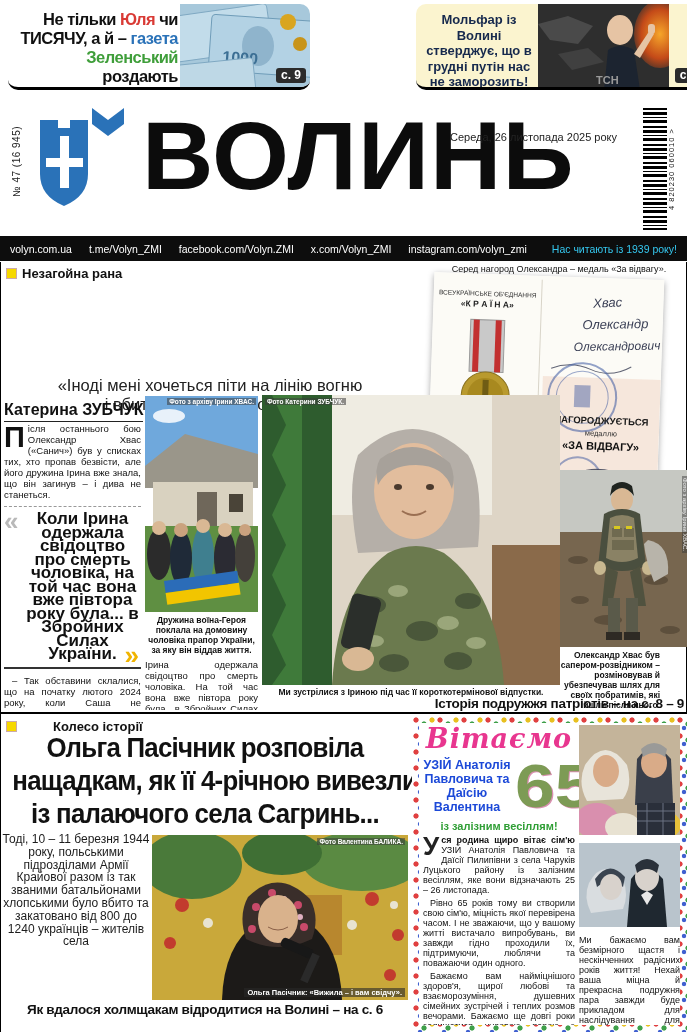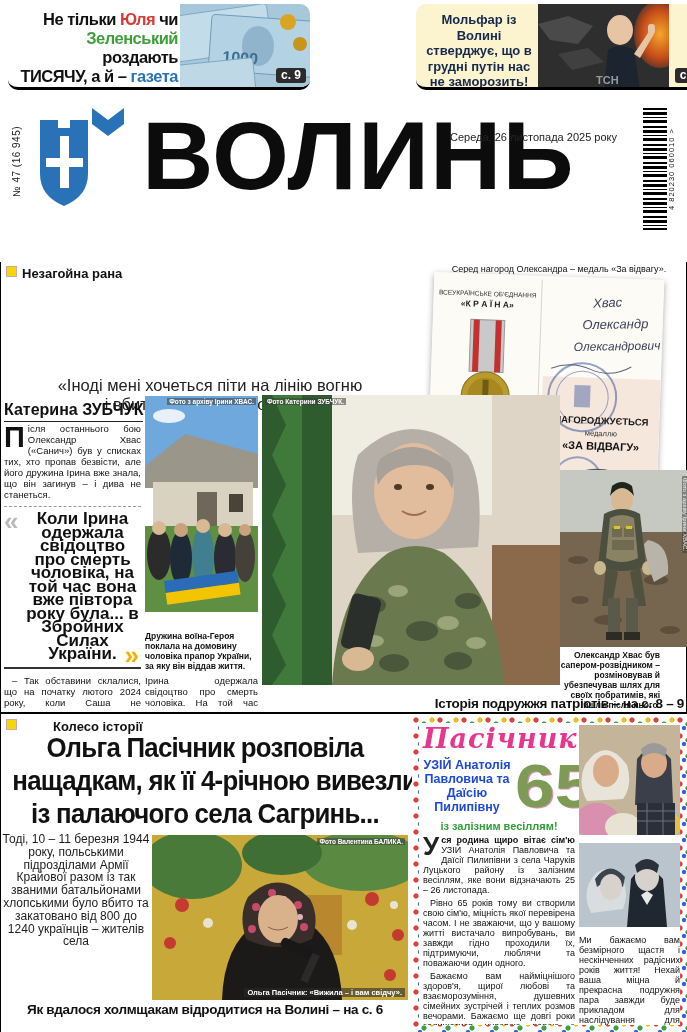--- a/index.html
+++ b/index.html
@@ -26,21 +26,21 @@
   .date { position:absolute; right:70px; top:10px; font-size:11px; color:#222;margin-top:27px; }
   .barcode { position:absolute; right:4px; top:14px; width:40px; height:122px; display:flex; }
   .bars { width:24px; height:122px; background:repeating-linear-gradient(180deg,#000 0 2px,#fff 2px 4px,#000 4px 7px,#fff 7px 9px,#000 9px 10px,#fff 10px 12px,#000 12px 15px,#fff 15px 18px); }
   .bc-num { width:14px; font-size:7.5px; writing-mode:vertical-rl; transform:rotate(180deg); text-align:center; letter-spacing:1px; color:#111; }
 
   
   .social-bar { position:absolute; top:236px; left:0; width:687px; height:25px; background:#0d0d0d; color:#fff; display:flex; align-items:center; gap:17px; padding:0 10px; font-size:10.5px; }
   .social-bar .slogan { margin-left:auto; color:#35c8f0; }
 
   
-  .kicker { position:absolute; display:flex; align-items:flex-start; gap:5px; font-weight:700; font-size:13px; }
+  .kicker { position:absolute; display:flex; align-items:center; gap:5px; font-weight:700; font-size:13px; }
   .ksq { width:11px; height:11px; background:#f6d800; border:1px solid #caa; display:inline-block; }
   .hline { font-weight:700; text-align:center; letter-spacing:-0.8px; transform:scaleX(0.94); transform-origin:center; white-space:nowrap; }
   .photo { position:absolute; overflow:hidden; }
   .photo svg { display:block; }
   .credit { position:absolute; font-size:6.5px; font-weight:700; color:#fff; background:rgba(60,60,60,.55); padding:0 2px; }
   .caption { font-weight:700; font-size:8.5px; line-height:10px; color:#111; }
   .rule { position:absolute; left:0; width:687px; height:2px; background:#000; }
   .edge-l { position:absolute; left:0; top:262px; width:1px; height:770px; background:#000; }
   .edge-r { position:absolute; right:0; top:262px; width:1px; height:450px; background:#000; }
 
@@ -51,21 +51,21 @@
   .byline { position:absolute; left:4px; top:401px; font-weight:700; font-size:16px; border-bottom:1.5px solid #222; padding-bottom:2px; }
   .col1 { position:absolute; left:4px; top:423px; width:137px; height:287px; overflow:hidden; font-size:9.5px; line-height:11px; text-align:justify; }
   .dropcap { float:left; font-size:29px; line-height:24px; font-weight:700; padding:2px 3px 0 0; }
   .pullquote { margin:6px 0; border-top:1.5px dashed #999; border-bottom:2px solid #333; padding:5px 0 6px; position:relative; }
   .pullquote .qt { font-weight:700; font-size:17px; line-height:13.5px; margin-left:20px; text-align:center; }
   .qmark { position:absolute; font-weight:700; font-size:26px; line-height:20px; }
   .qmark.open { left:0; top:4px; color:#b9b9b9; }
   .qmark.close { right:2px; bottom:2px; color:#f0b400; }
   .col1 p { margin-top:4px; text-indent:8px; }
   .col2 { position:absolute; left:145px; top:396px; width:113px; height:314px; overflow:hidden; }
-  .col2 .caption { margin-top:19px; }
+  .col2 .caption { text-align:center; margin-top:3px; }
   .col2 .note { font-size:9.5px; line-height:11px; margin-top:4px; text-align:justify; }
   .medal-cap { position:absolute; left:434px; top:264px; width:250px; text-align:center; font-weight:400; font-size:9px; }
   .cert { position:absolute; left:430px; top:276px; width:230px; height:252px; transform:rotate(2deg); background:#fdfdfb; box-shadow:0 2px 6px rgba(0,0,0,.35); }
   .photo-iryna { left:262px; top:395px; width:298px; height:290px; }
   .photo-iryna .credit { left:3px; top:3px; }
   .cap-iryna { position:absolute; left:262px; top:687px; width:298px; text-align:center; font-weight:700; font-size:8.5px; }
   .photo-soldier { left:560px; top:470px; width:127px; height:177px; z-index:3; }
   .vcredit { position:absolute; right:-1px; top:6px; writing-mode:vertical-rl; font-size:6px; color:#eee; background:rgba(60,60,60,.5); padding:2px 0; }
   .cap-soldier { position:absolute; left:560px; top:650px; width:100px; text-align:right; font-weight:700; font-size:8.5px; line-height:10px; }
   .more1 { position:absolute; left:260px; top:696px; width:424px; text-align:right; font-weight:700; font-size:13.5px; letter-spacing:-0.3px; }
@@ -101,22 +101,22 @@
   .g-p4 { font-size:9px; line-height:10px; text-align:justify; margin-top:2px; }
 </style>
 </head>
 <body>
 
 <div class="page">
 
   <div class="teaser teaser-left">
     <div class="tl-text">
       <div><span>Не тільки </span><span class="red">Юля</span><span> чи</span></div>
+      <div><span>ТИСЯЧУ, а й – </span><span class="blue">газета</span></div>
       <div><span class="green">Зеленський</span><span> роздають</span></div>
-      <div><span>ТИСЯЧУ, а й – </span><span class="blue">газета</span></div>
       <div><span class="blue">«Волинь»!</span></div>
     </div>
     <div class="tl-img">
       <svg width="130" height="86" viewBox="0 0 130 86">
         <rect width="130" height="86" fill="#a7c8db"></rect>
         <rect x="-10" y="6" width="100" height="46" rx="4" transform="rotate(-8 40 30)" fill="#c2dcea" stroke="#7fa8c2"></rect>
         <rect x="30" y="14" width="110" height="56" rx="4" transform="rotate(4 85 42)" fill="#b3d2e4" stroke="#6f9cb8"></rect>
         <circle cx="108" cy="18" r="8" fill="#d9a520"></circle>
         <circle cx="120" cy="40" r="7" fill="#c8941a"></circle>
         <ellipse cx="78" cy="42" rx="16" ry="20" fill="#8fb4cc"></ellipse>
@@ -159,20 +159,28 @@
       <path d="M62,2 l16,12 l16,-12 v16 l-16,12 l-16,-12 Z" fill="#2a72b8"></path>
     </svg>
     <div class="brand">ВОЛИНЬ</div>
     <div class="date">Середа, 26 листопада 2025 року</div>
     <div class="barcode">
       <div class="bars"></div>
       <div class="bc-num">4 820230 060010 &gt;</div>
     </div>
   </div>
 
+  <div class="social-bar">
+    <span>volyn.com.ua</span>
+    <span>t.me/Volyn_ZMI</span>
+    <span>facebook.com/Volyn.ZMI</span>
+    <span>x.com/Volyn_ZMI</span>
+    <span>instagram.com/volyn_zmi</span>
+    <span class="slogan">Нас читають із 1939 року!</span>
+  </div>
 
   <div class="edge-l"></div>
   <div class="edge-r"></div>
 
   <div class="kicker" style="left:6px; top:266px;">
     <span class="ksq"></span>
     <span>Незагойна рана</span>
   </div>
 
   <div class="a1-subhead">
@@ -286,20 +294,21 @@
         <ellipse cx="136" cy="196" rx="10" ry="6"></ellipse>
           <ellipse cx="186" cy="228" rx="11" ry="7"></ellipse>
         <ellipse cx="112" cy="246" rx="10" ry="6"></ellipse>
           <ellipse cx="214" cy="248" rx="10" ry="6"></ellipse>
       </g>
       <rect x="84" y="200" width="30" height="56" rx="6" transform="rotate(14 99 228)" fill="#2b2f2b"></rect>
       <ellipse cx="96" cy="264" rx="16" ry="12" fill="#d9b894"></ellipse>
     </svg>
     <span class="credit">Фото Катерини ЗУБЧУК.</span>
   </div>
+  <div class="cap-iryna">Ми зустрілися з Іриною під час її короткотермінової відпустки.</div>
 
   <div class="photo photo-soldier">
     <svg width="127" height="177" viewBox="0 0 127 177">
       <rect width="127" height="62" fill="#c6c8c2"></rect>
       <rect y="62" width="127" height="115" fill="#77664f"></rect>
       <g fill="#5d4f3c">
           <ellipse cx="18" cy="90" rx="10" ry="4"></ellipse>
           <ellipse cx="96" cy="110" rx="12" ry="5"></ellipse>
           <ellipse cx="48" cy="150" rx="14" ry="5"></ellipse>
           <ellipse cx="110" cy="160" rx="10" ry="4"></ellipse>
@@ -385,22 +394,22 @@
     </svg>
     <span class="credit">Фото Валентина БАЛИКА.</span>
     <span class="cap-olha">Ольга Пасічник: «Вижила – і вам свідчу».</span>
   </div>
 
   <div class="more2">Як вдалося холмщакам відродитися на Волині – на с. 6</div>
 
   <div class="greeting">
     <div class="g-inner">
       <div class="g-left">
-        <div class="g-title">Пасічник</div>
-        <div class="g-names">УЗІЙ Анатолія Павловича та Даїсію Пилипівну</div>
+        <div class="g-title">Вітаємо</div>
+        <div class="g-names">УЗІЙ Анатолія Павловича та Даїсію Валентина</div>
         <div class="g-65">65</div>
         <div class="g-occ">із залізним весіллям!</div>
         <div class="g-body">
           <div>
             <span class="g-drop">У</span><b>ся родина щиро вітає сім'ю</b><span> УЗІЙ Анатолія Павловича та Даїсії Пилипівни з села Чаруків Луцького району із залізним весіллям, яке вони відзначають 25 – 26 листопада.</span>
           </div>
           <p>Рівно 65 років тому ви створили свою сім'ю, міцність якої перевірена часом. І не зважаючи, що у вашому житті вистачало випробувань, ви завжди гідно проходили їх, підтримуючи, люблячи та поважаючи один одного.</p>
           <p>Бажаємо вам найміцнішого здоров'я, щирої любові та взаєморозуміння, душевних сімейних зустрічей і теплих розмов вечорами. Бажаємо ще довгі роки залишатися чудовою парою з залізним щитом від хвороб і лиха. Достатку вам, добрих благ і миру вашому дому!</p>
         </div>
       </div>

